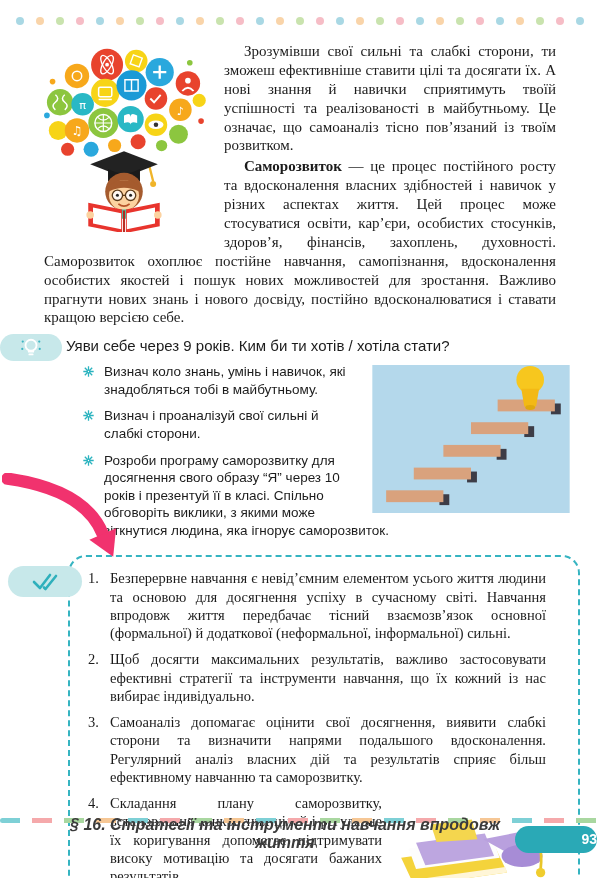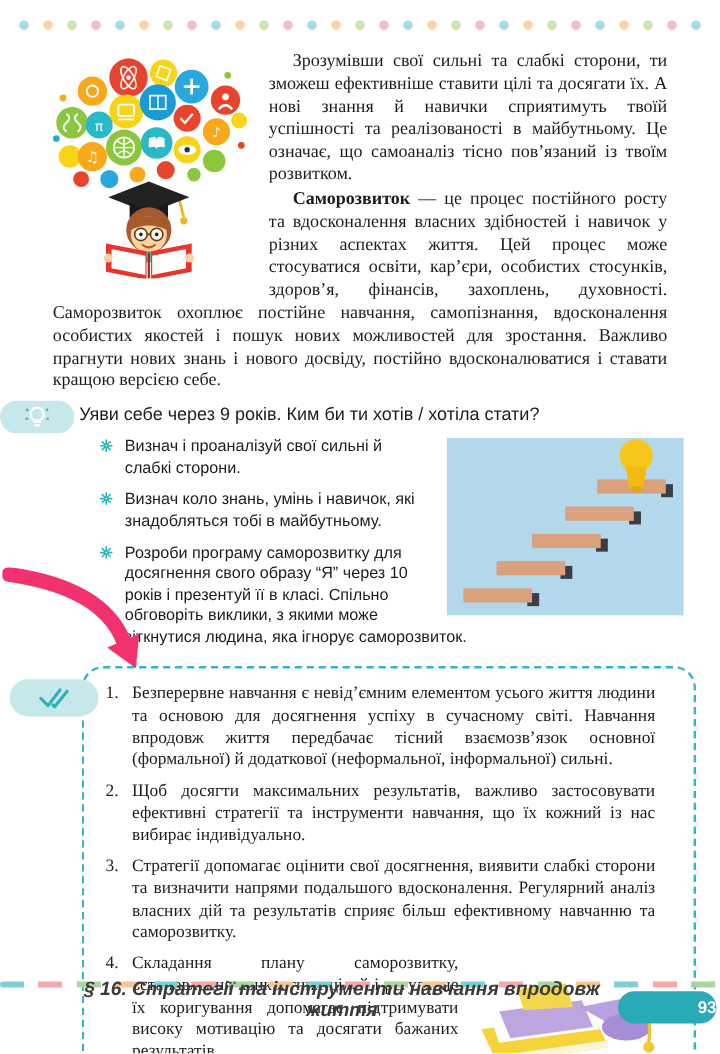--- a/index.html
+++ b/index.html
@@ -216,29 +216,29 @@
             </g>
           </svg>
         </div>
         <ul class="bullets">
           <li>
             <span class="spark"><svg viewBox="0 0 20 20">
                   <path d="M10 2v16M2 10h16M4.3 4.3l11.4 11.4M15.7 4.3L4.3 15.7" stroke="#2bb3bf" stroke-width="2"></path>
                   <circle cx="10" cy="10" r="2.8" fill="#2bb3bf"></circle>
                   <circle cx="10" cy="10" r="1" fill="#fff"></circle>
                 </svg></span>
-            <span>Визнач і проаналізуй свої сильні й слабкі сторони.</span>
+            <span>Визнач коло знань, умінь і навичок, які знадобляться тобі в майбутньому.</span>
           </li>
           <li>
             <span class="spark"><svg viewBox="0 0 20 20">
                   <path d="M10 2v16M2 10h16M4.3 4.3l11.4 11.4M15.7 4.3L4.3 15.7" stroke="#2bb3bf" stroke-width="2"></path>
                   <circle cx="10" cy="10" r="2.8" fill="#2bb3bf"></circle>
                   <circle cx="10" cy="10" r="1" fill="#fff"></circle>
                 </svg></span>
-            <span>Визнач коло знань, умінь і навичок, які знадобляться тобі в майбутньому.</span>
+            <span>Визнач і проаналізуй свої сильні й слабкі сторони.</span>
           </li>
           <li>
             <span class="spark"><svg viewBox="0 0 20 20">
                   <path d="M10 2v16M2 10h16M4.3 4.3l11.4 11.4M15.7 4.3L4.3 15.7" stroke="#2bb3bf" stroke-width="2"></path>
                   <circle cx="10" cy="10" r="2.8" fill="#2bb3bf"></circle>
                   <circle cx="10" cy="10" r="1" fill="#fff"></circle>
                 </svg></span>
             <span>Розроби програму саморозвитку для досягнення свого образу “Я” через 10 років і презентуй її в класі. Спільно обговоріть виклики, з якими може зіткнутися людина, яка ігнорує саморозвиток.</span>
           </li>
         </ul>
@@ -262,21 +262,21 @@
         <li>
           <span class="box-num">1.</span>
           <span>Безперервне навчання є невід’ємним елементом усього життя людини та основою для досягнення успіху в сучасному світі. Навчання впродовж життя передбачає тісний взаємозв’язок основної (формальної) й додаткової (неформальної, інформальної) сильні.</span>
         </li>
         <li>
           <span class="box-num">2.</span>
           <span>Щоб досягти максимальних результатів, важливо застосовувати ефективні стратегії та інструменти навчання, що їх кожний із нас вибирає індивідуально.</span>
         </li>
         <li>
           <span class="box-num">3.</span>
-          <span>Стратегії допомагає оцінити свої досягнення, виявити слабкі сторони та визначити напрями подальшого вдосконалення. Регулярний аналіз власних дій та результатів сприяє більш ефективному навчанню та саморозвитку.</span>
+          <span>Самоаналіз допомагає оцінити свої досягнення, виявити слабкі сторони та визначити напрями подальшого вдосконалення. Регулярний аналіз власних дій та результатів сприяє більш ефективному навчанню та саморозвитку.</span>
         </li>
         <li>
           <span class="books">
             <svg viewBox="0 0 185 108">
               <ellipse cx="90" cy="100" rx="75" ry="6" fill="#eeeaf5"></ellipse>
               <path d="M12 72 L112 58 L126 88 L26 102 Z" fill="#f4d33b"></path>
               <path d="M24 96 L124 82 L126 88 L26 102 Z" fill="#fff6d8"></path>
               <path d="M20 62 L110 50 L118 72 L28 84 Z" fill="#fdfdfd"></path>
               <path d="M28 56 L102 46 L112 70 L38 80 Z" fill="#bda6e0"></path>
               <path d="M44 36 L88 31 L94 52 L50 55 Z" fill="#f4d64e"></path>

